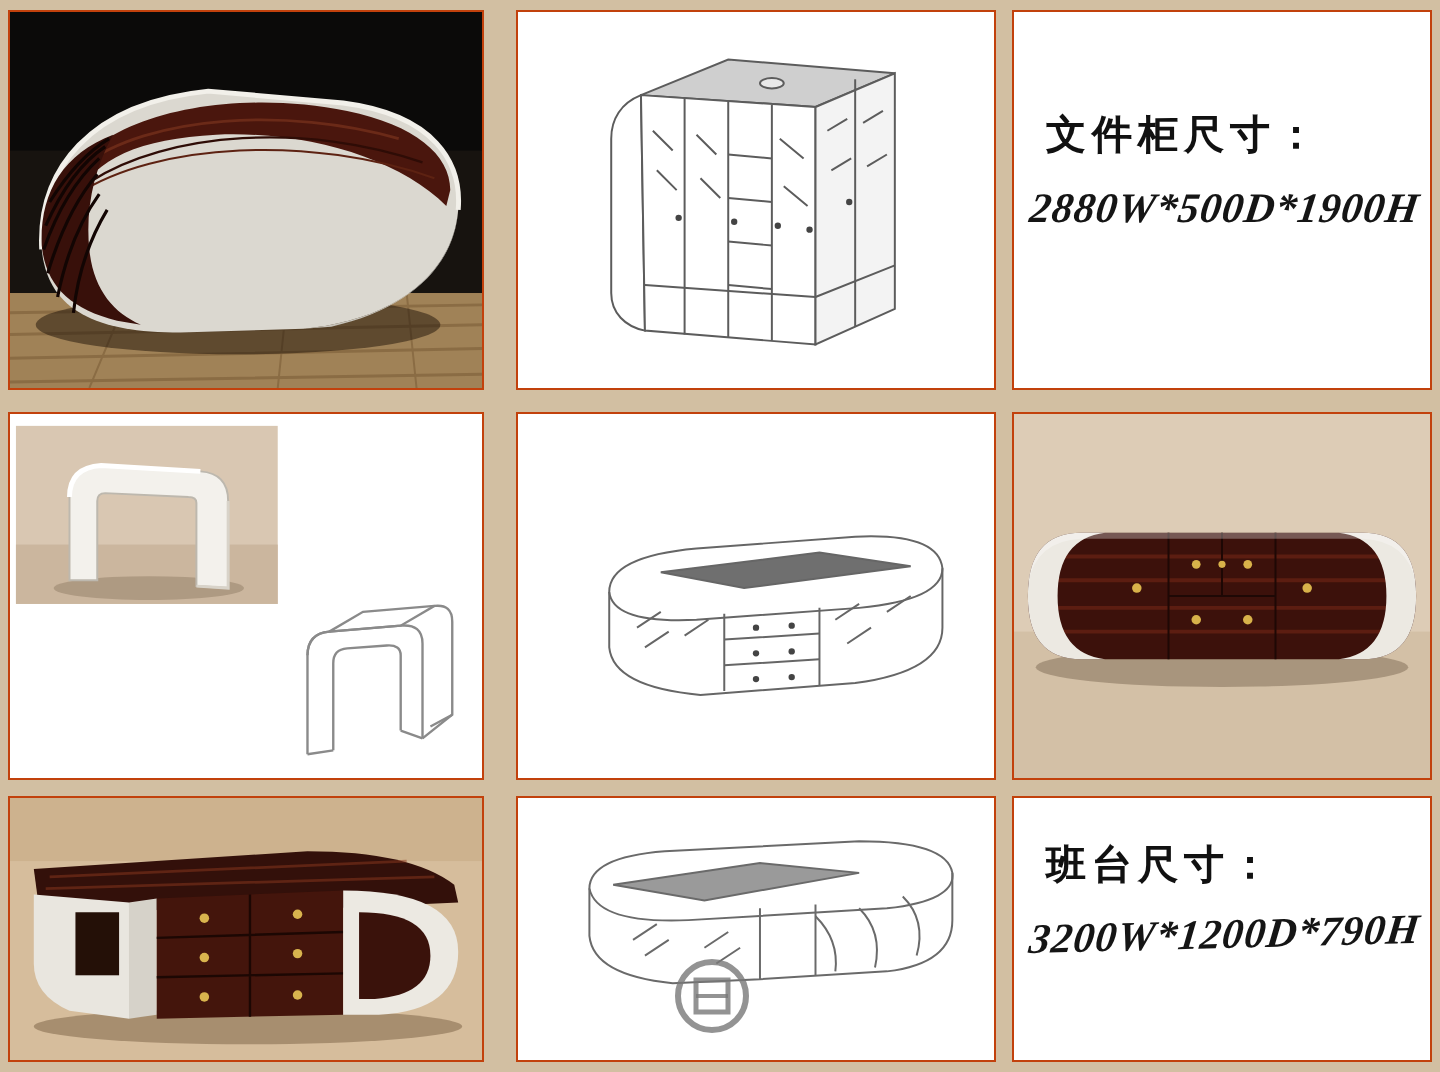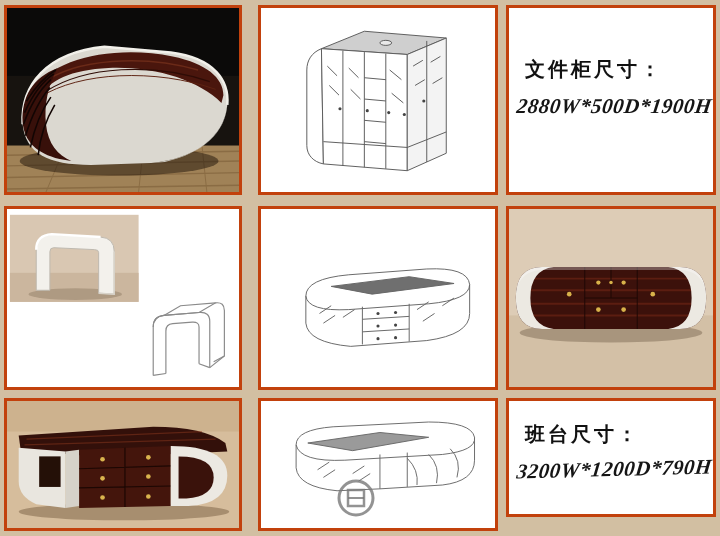--- a/index.html
+++ b/index.html
@@ -1,34 +1,34 @@
 <!DOCTYPE html>
 <html><head>
 <meta charset="utf-8">
 <style>
   html,body{margin:0;padding:0;background:#d2bfa2;}
   #stage{
     position:relative;width:720px;height:536px;overflow:hidden;
     background:#d2bfa2;font-family:"Liberation Serif","DejaVu Serif",serif;
   }
   .cell{
-    position:absolute;background:#ffffff;border:3px solid #c2410c;
+    position:absolute;background:#ffffff;border:1px solid #c2410c;
     box-sizing:border-box;overflow:hidden;
   }
   .cell svg{display:block;width:100%;height:100%;}
   
   #c11{left:4px;  top:5px;   width:238px;height:190px;}
   #c12{left:258px;top:5px;   width:240px;height:190px;}
   #c13{left:506px;top:5px;   width:210px;height:190px;}
   #c21{left:4px;  top:206px; width:238px;height:184px;}
   #c22{left:258px;top:206px; width:240px;height:184px;}
   #c23{left:506px;top:206px; width:210px;height:184px;}
   #c31{left:4px;  top:398px; width:238px;height:133px;}
   #c32{left:258px;top:398px; width:240px;height:133px;}
-  #c33{left:506px;top:398px; width:210px;height:119px;}
+  #c33{left:506px;top:398px; width:210px;height:133px;}
   
   .spec-label{
     position:absolute;left:16px;color:#111;font-weight:bold;
     font-size:20px;letter-spacing:3px;white-space:nowrap;
   }
   .spec-dims{
     position:absolute;left:8px;color:#151515;font-style:italic;font-weight:bold;
     font-size:21px;letter-spacing:0.5px;transform:skewX(-8deg);white-space:nowrap;
   }
   #c13 .spec-label{top:48px;}

